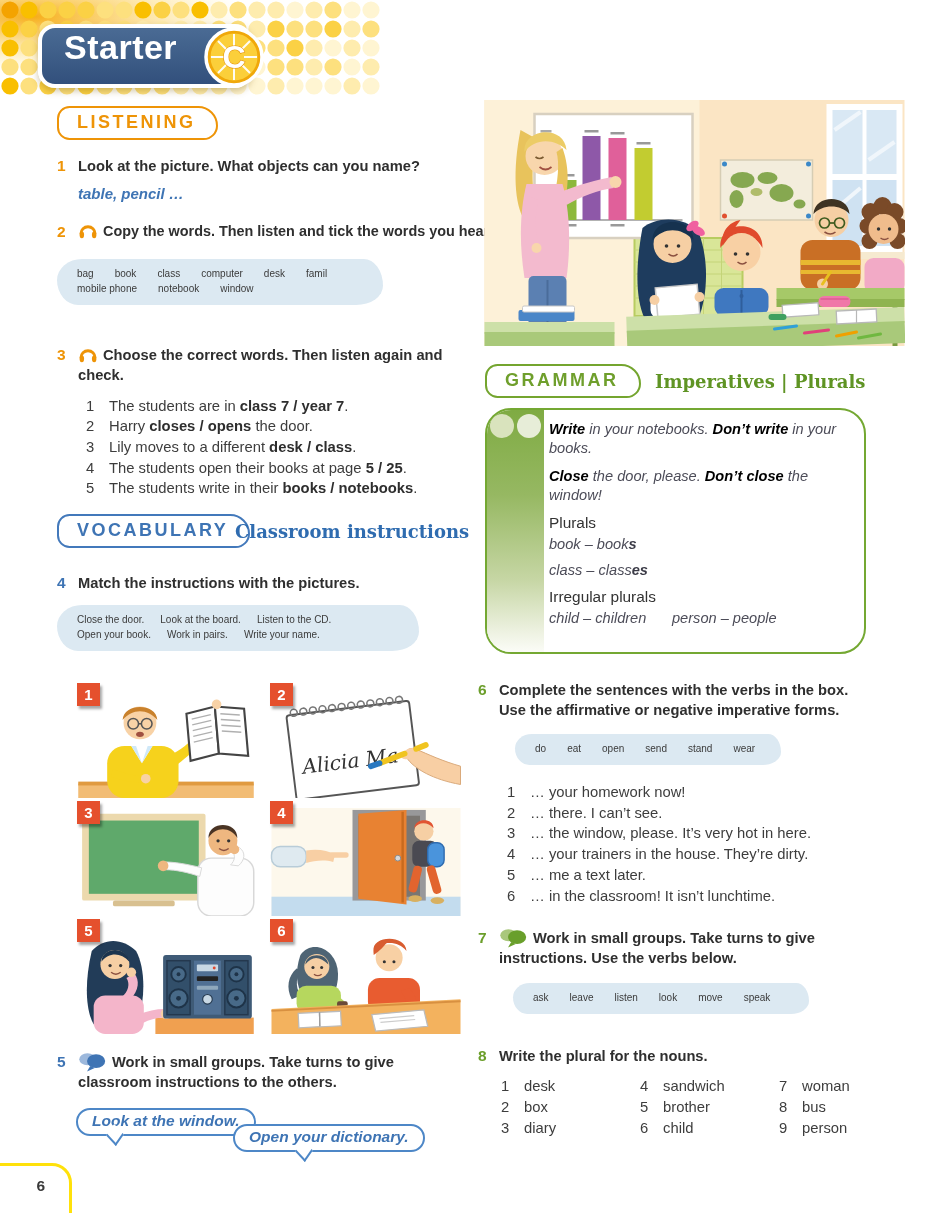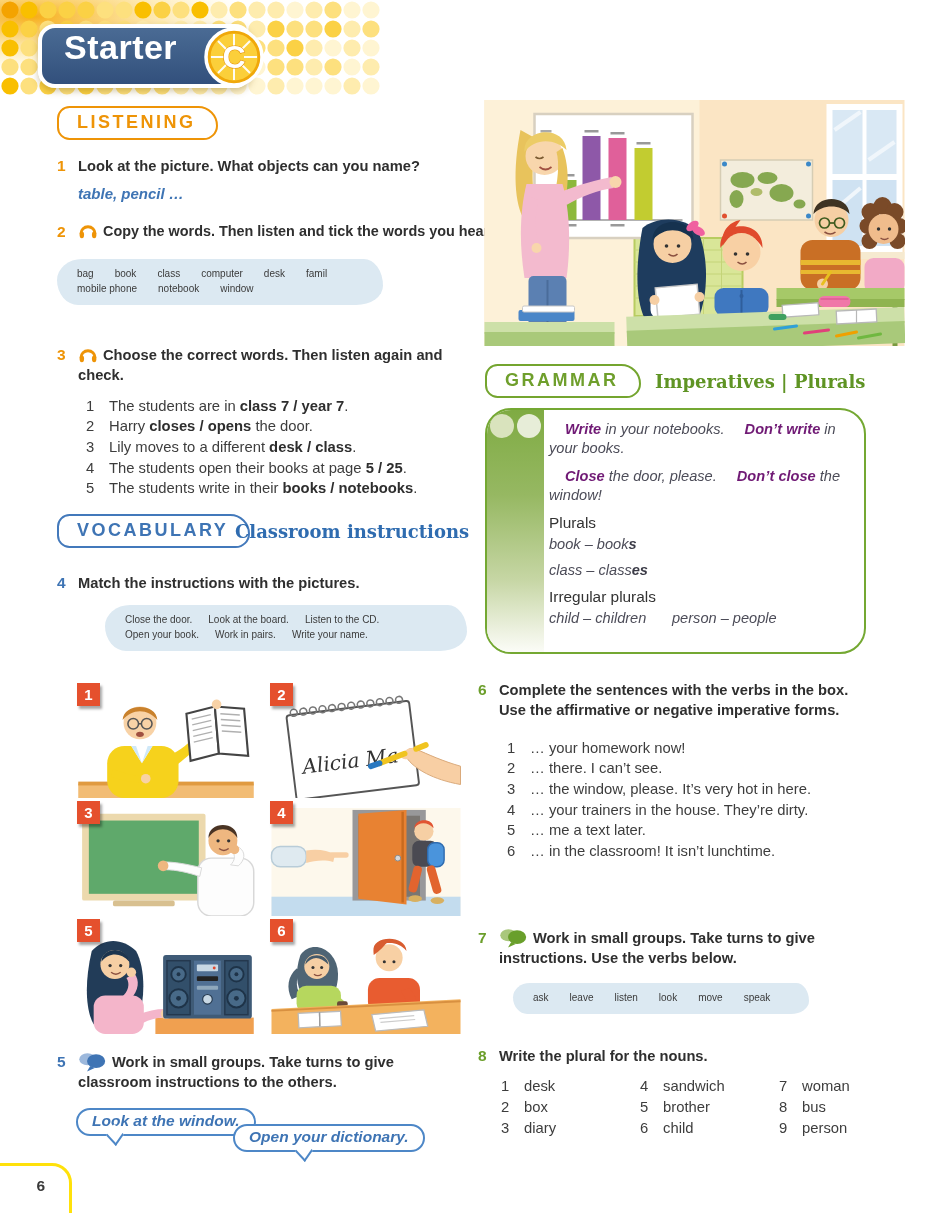--- a/index.html
+++ b/index.html
@@ -61,21 +61,21 @@
   
   .gram-box{left:485px;top:408px;width:377px;height:242px;border:2.5px solid #74a832;
      border-radius:26px;background:#fff;overflow:hidden;}
   .gram-strip{position:absolute;left:0;top:0;width:57px;height:100%;
      background:linear-gradient(180deg,#7fab43 0%,#96b862 35%,#c6d6a4 70%,#eef2e2 92%,#fbfcf7 100%);}
   .gram-strip .c1,.gram-strip .c2{position:absolute;top:4px;width:24px;height:24px;border-radius:50%;}
   .gram-strip .c1{left:3px;background:#d9e3bd;}
   .gram-strip .c2{left:30px;background:#e7edd8;}
   .gram-content{position:absolute;left:62px;top:10px;right:14px;font-size:14.6px;line-height:1.32;color:#4c4c58;}
   .gram-ex{font-style:italic;margin-bottom:8px;}
-  .gram-ex b{color:#701a75;margin-left:16px;}
+  .gram-ex b{color:#000000;}
   .gram-h{color:#333;font-size:15.4px;margin:3px 0 2px 0;}
   .gram-pl{font-style:italic;margin-bottom:6.5px;}
   .gram-pl b{color:#3a3a46;}
   .gram-row{display:flex;font-style:italic;margin-bottom:7px;}
   .gram-row .gc1{width:123px;flex:none;}
 
   
   .cols8{display:flex;margin-top:10px;margin-left:2px;}
   .col8{width:139px;flex:none;}
   .col8:last-child{width:auto;}
@@ -308,21 +308,21 @@
   </div>
   <div class="abs sec-sub bl" style="left:235px;top:521px;">Classroom instructions</div>
 
   <div class="abs ex" style="left:57px;top:573px;width:420px;">
     <span class="n bl">4</span>
     <div class="bd">
       <div class="t nowrap">Match the instructions with the pictures.</div>
     </div>
   </div>
 
-  <div class="abs wordbox" style="left:57px;top:605px;width:324px;margin-left:48px;">
+  <div class="abs wordbox" style="left:57px;top:605px;width:324px;">
     <div class="row tight">
       <span>Close the door.</span>
       <span>Look at the board.</span>
       <span>Listen to the CD.</span>
     </div>
     <div class="row tight">
       <span>Open your book.</span>
       <span>Work in pairs.</span>
       <span>Write your name.</span>
     </div>
@@ -725,20 +725,30 @@
         <span>person – people</span>
       </div>
 
     </div>
   </div>
 
   <div class="abs ex" style="left:478px;top:680px;width:400px;">
     <span class="n gr">6</span>
     <div class="bd">
       <div class="t" style="width:366px;">Complete the sentences with the verbs in the box. Use the affirmative or negative imperative forms.</div>
+      <div class="wordbox" style="margin:13px 0 0 16px;width:228px;">
+        <div class="row">
+          <span>do</span>
+          <span>eat</span>
+          <span>open</span>
+          <span>send</span>
+          <span>stand</span>
+          <span>wear</span>
+        </div>
+      </div>
       <div class="items" style="margin-top:17px;">
         <div class="item">
             <span class="in">1</span>
             <span>… your homework now!</span>
           </div>
         <div class="item">
             <span class="in">2</span>
             <span>… there. I can’t see.</span>
           </div>
         <div class="item">

